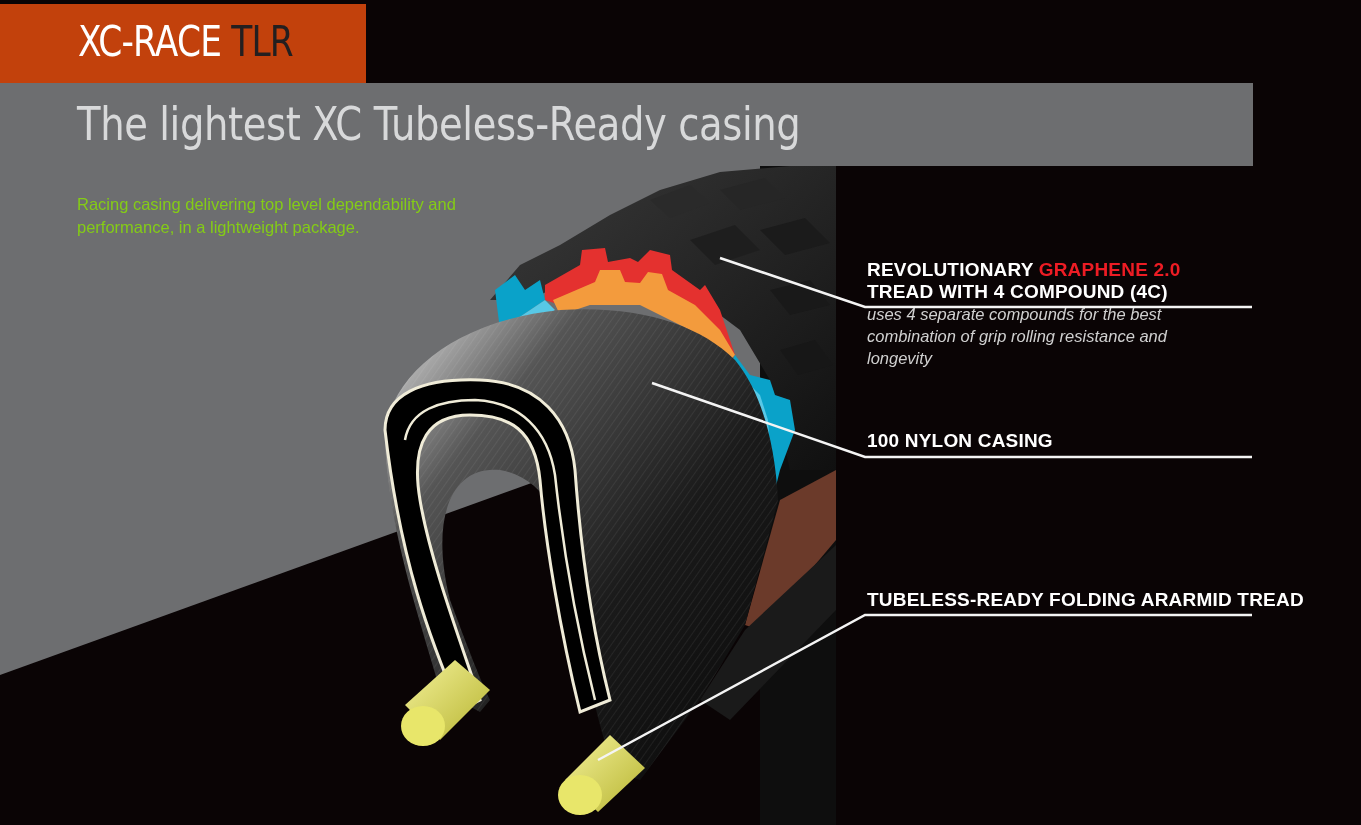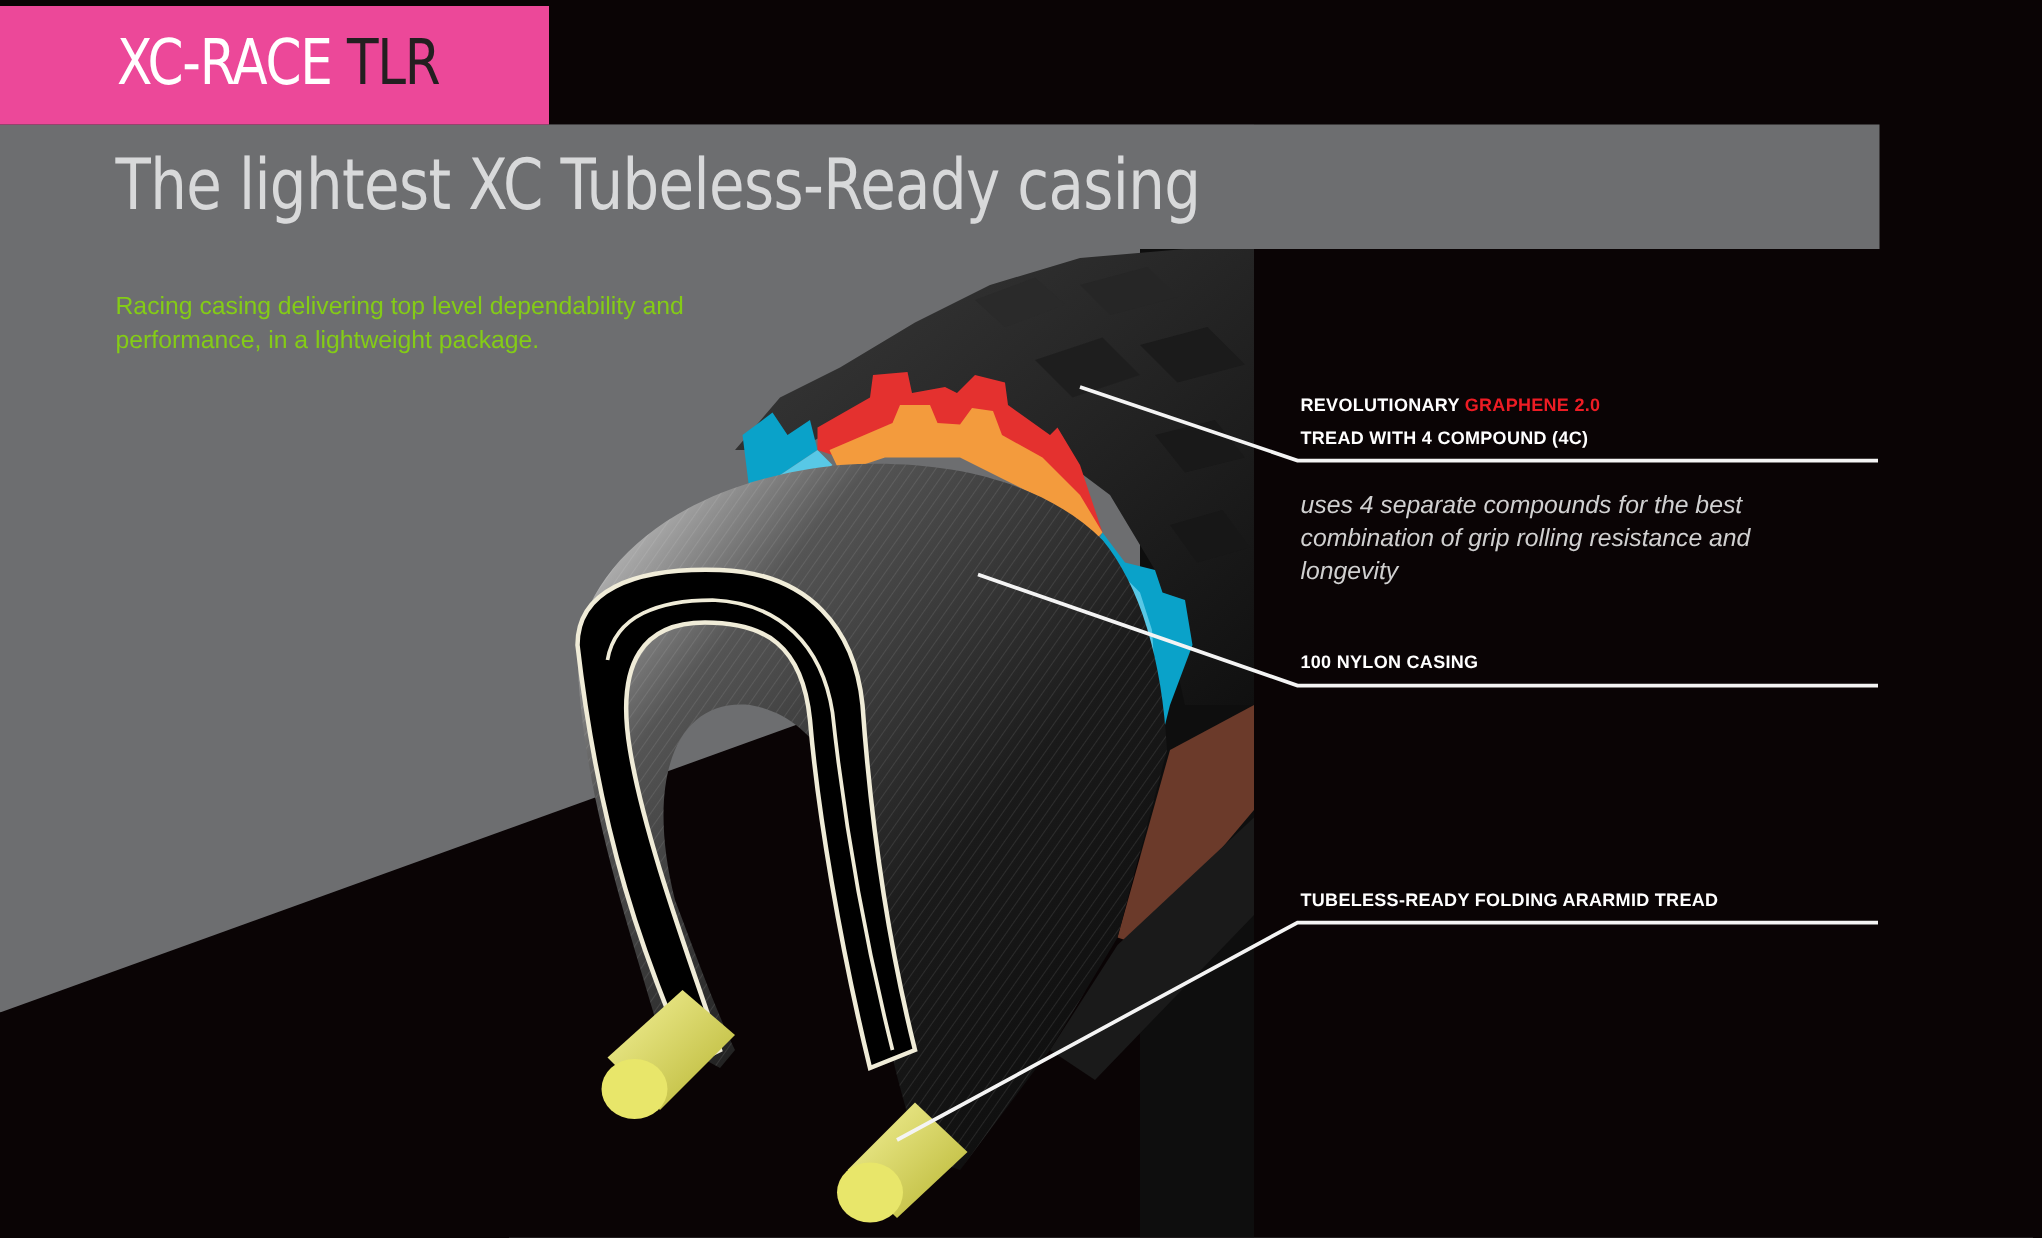--- a/index.html
+++ b/index.html
@@ -9,21 +9,21 @@
       position: absolute; left: 0; top: 83px; width: 836px; height: 742px;
       background: #6d6e70;
       clip-path: polygon(0 0, 836px 0, 836px 290px, 0 592px);
     }
     .band {
       position: absolute; left: 0; top: 83px; width: 1253px; height: 83px;
       background: #6d6e70;
     }
     .brand {
       position: absolute; left: 0; top: 4px; width: 366px; height: 79px;
-      background: #ec4899;
+      background: #c2410c;
       display: flex; align-items: center;
     }
     .brand-text {
       position: absolute; left: 78px; top: 17px;
       font-family: "DejaVu Sans", sans-serif;
       font-size: 42px; font-weight: normal; letter-spacing: -1px;
       color: #ffffff; line-height: 1; transform: scaleX(0.82); transform-origin: left;
       white-space: nowrap;
     }
     .brand-text .tlr { color: #231f20; }
@@ -35,26 +35,26 @@
       letter-spacing: -0.5px;
     }
     .intro {
       position: absolute; left: 77px; top: 193px; width: 440px;
       font-size: 16.5px; line-height: 23px; color: #84cc16;
     }
     .art { position: absolute; left: 0; top: 0; width: 1361px; height: 825px; }
     .callout { position: absolute; left: 867px; }
     .callout-title {
       font-family: "Liberation Sans", sans-serif; font-weight: bold;
-      font-size: 12px; line-height: 22px; color: #ffffff; letter-spacing: 0.2px;
+      font-size: 19px; line-height: 22px; color: #ffffff; letter-spacing: 0.2px;
     }
     .callout-title .red { color: #ed1c24; }
     .callout-desc {
       font-style: italic; font-size: 16.5px; line-height: 22px; color: #d0d0d0;
-      margin-top: 23px; width: 360px;
+      margin-top: 0; width: 360px;
     }
     #c1 { top: 259px; }
     #c2 { top: 430px; }
     #c3 { top: 589px; }
   </style>
 </head>
 <body>
 
 <div class="bg-gray"></div>
 <div class="band"></div>

